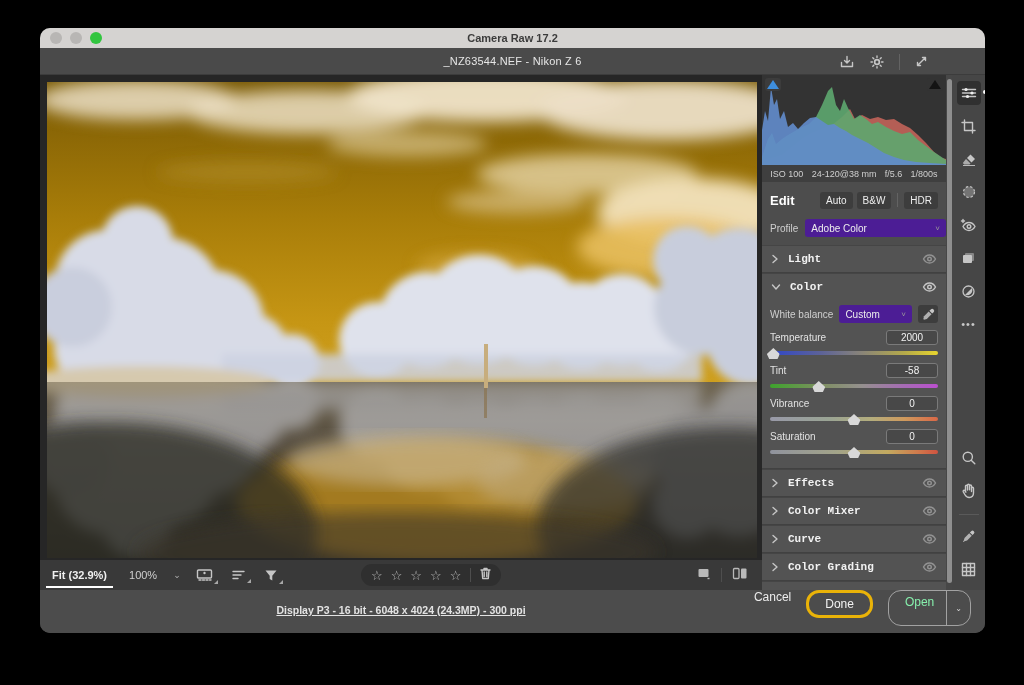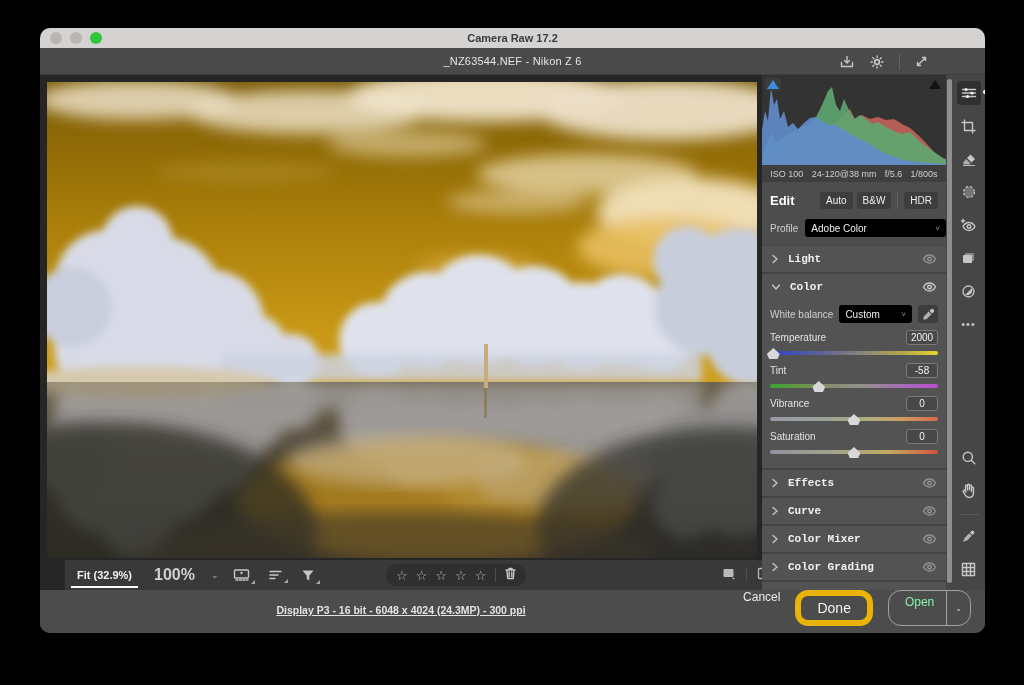--- a/index.html
+++ b/index.html
@@ -31,25 +31,25 @@
   .icon-btn svg { display:block; }
 
   
   .content { position:absolute; left:0; top:47px; width:945px; height:515px; }
   .canvas { position:absolute; left:0; top:0; width:722px; height:515px; background:#262626; }
   .photo { position:absolute; left:7px; top:7px; width:710px; height:476px; background:#111; }
   .photo svg { display:block; }
 
   
   .canvas-toolbar { position:absolute; left:0; top:485px; width:722px; height:30px; background:#393939;
-                    display:flex; align-items:center;margin-left:25px; }
+                    display:flex; align-items:center; }
   .zoom-tab { position:relative; padding:0 12px; height:30px; display:flex; align-items:center;
               color:#f0f0f0; font-size:11px; font-weight:bold; }
   .zoom-tab.active::after { content:""; position:absolute; left:6px; right:6px; bottom:2px; height:2px; background:#ffffff; }
-  .zoom-100 { color:#d0d0d0; font-size:16px; font-weight:bold; padding:0 10px; }
+  .zoom-100 { color:#d0d0d0; font-size:11px; font-weight:normal; padding:0 10px; }
   .zoom-chevron { color:#b0b0b0; font-size:9px; padding:0 6px; }
   .tb-icon { position:relative; margin:0 9px; display:flex; align-items:center; }
   .tb-icon::after { content:""; position:absolute; right:-5px; bottom:-2px; border-left:4px solid transparent;
                     border-bottom:4px solid #a8a8a8; }
   .stars-pill { position:absolute; left:321px; top:4px; height:22px; background:#2f2f2f; border-radius:11px;
                 display:flex; align-items:center; padding:0 10px; gap:9px; }
   .star { color:#b9b9b9; font-size:13px; line-height:1; }
   .pill-div { width:1px; height:14px; background:#4e4e4e; }
   .view-icons { position:absolute; right:14px; top:0; height:30px; display:flex; align-items:center; gap:10px; }
 
@@ -69,21 +69,21 @@
   .edit-row { position:absolute; left:0; top:112px; width:184px; height:26px; display:flex;
               align-items:center; padding:0 8px; }
   .edit-title { color:#ffffff; font-size:13px; font-weight:bold; flex:0 0 auto; }
   .edit-btns { margin-left:auto; display:flex; align-items:center; gap:4px; }
   .mini-btn { background:#3d3d3d; color:#ededed; font-size:10px; border-radius:3px; padding:3px 6px; cursor:pointer; }
   .btn-div { width:1px; height:14px; background:#636363; margin:0 2px; }
 
   .profile-row { position:absolute; left:0; top:140px; width:216px; height:26px; display:flex;
                  align-items:center; padding:0 8px; gap:7px; }
   .label-sm { color:#cfcfcf; font-size:10px; }
-  .dropdown { background:#000000; border-radius:3px; color:#ededed; font-size:10px; height:18px;
+  .dropdown { background:#4c1d95; border-radius:3px; color:#ededed; font-size:10px; height:18px;
               display:flex; align-items:center; padding:0 6px; cursor:pointer; }
   .dropdown .dd-val { flex:1; }
   .dropdown .dd-chev { color:#9a9a9a; font-size:8px; margin-left:6px; }
   .profile-dd { flex:1; }
 
   .sections { position:absolute; left:0; top:170px; width:184px; }
   .section { background:#535353; border-top:1px solid #454545; border-bottom:1px solid #414141; }
   .section-head { height:26px; display:flex; align-items:center; padding:0 9px; gap:9px; cursor:pointer; }
   .chev svg { display:block; }
   .section-label { color:#f2f2f2; font-size:11px; font-weight:bold; flex:1;font-family:Liberation Mono, monospace; }
@@ -92,21 +92,21 @@
 
   
   .color-body { padding:2px 8px 10px 8px; }
   .wb-row { display:flex; align-items:center; gap:6px; height:24px; }
   .wb-dd { flex:1; }
   .tool-sq { width:20px; height:18px; background:#3d3d3d; border-radius:3px; display:flex;
              align-items:center; justify-content:center; cursor:pointer; }
   .slider-row { margin-top:3px; }
   .slider-top { display:flex; align-items:center; justify-content:space-between; height:17px; }
   .slider-label { color:#e2e2e2; font-size:10px; }
-  .value-box { width:32px; height:15px; background:#484848; border:1px solid #7a7a7a; border-radius:3px;
+  .value-box { width:52px; height:15px; background:#484848; border:1px solid #7a7a7a; border-radius:3px;
                color:#f2f2f2; font-size:10px; display:flex; align-items:center; justify-content:center; cursor:text; }
   .track-wrap { position:relative; height:12px; margin-top:1px; }
   .track { position:absolute; left:0; right:0; top:4px; height:4px; border-radius:2px; }
   .track[data-track="temp"] { background:linear-gradient(to right,#2f46c9,#5c6299 30%,#8a8578 55%,#b5aa4a 80%,#e8d52e); }
   .track[data-track="tint"] { background:linear-gradient(to right,#3da32c,#7e8f61 30%,#95908f 55%,#a66bb5 80%,#bb4fd0); }
   .track[data-track="vib"]  { background:linear-gradient(to right,#9899a8,#9aa494 35%,#b3ad7d 60%,#cf9a5d 80%,#d96847); }
   .track[data-track="sat"]  { background:linear-gradient(to right,#90939e,#a3a489 40%,#c3aa60 70%,#d07a4c 88%,#cf5340); }
   .handle { position:absolute; top:1px; width:13px; height:11px; background:#d8d8d8; transform:translateX(-50%);
             clip-path:polygon(50% 0, 100% 55%, 82% 100%, 18% 100%, 0 55%); cursor:ew-resize; }
 
@@ -123,21 +123,21 @@
   .side-spacer { flex:1; }
   .side-div { width:20px; height:1px; background:#5a5a5a; margin:2px 0 9px 0; }
   .dots { color:#c8c8c8; font-size:11px; letter-spacing:1px; }
 
   
   .bottombar { position:absolute; left:0; top:562px; width:945px; height:43px; background:#4c4c4c; }
   .info-link { position:absolute; left:361px; top:14px; transform:translateX(-50%); color:#e3e3e3;
                font-size:10.5px; text-decoration:underline; white-space:nowrap; cursor:pointer;font-weight:bold; }
   .actions { position:absolute; right:14px; top:0; height:43px; display:flex; align-items:flex-start; gap:15px; }
   .text-btn { color:#ececec; font-size:12px; cursor:pointer; }
-  .pill-btn { border:6px solid #eab308; border-radius:13px; color:#f2f2f2; font-size:14px;
+  .pill-btn { border:3px solid #eab308; border-radius:13px; color:#f2f2f2; font-size:12px;
               padding:4px 16px; cursor:pointer; }
   .split-btn { display:flex; align-items:stretch; border:1px solid #a2a2a2; border-radius:13px; overflow:hidden; }
   .split-main { padding:4px 12px 16px 16px; color:#86efac; font-size:12px; cursor:pointer; }
   .split-arrow { border-left:1px solid #a2a2a2; display:flex; align-items:center; padding:0 8px;
                  color:#d8d8d8; font-size:8px; cursor:pointer; }
 
   .icon-stroke { stroke:#c6c6c6; fill:none; stroke-width:1.4; stroke-linecap:round; stroke-linejoin:round; }
   .icon-fill { fill:#c6c6c6; }
 </style>
 </head>
@@ -520,40 +520,40 @@
               </div>
             </div>
 
             <div class="section">
               <div class="section-head">
                 <span class="chev">
                   <svg width="8" height="10" viewBox="0 0 8 10">
                     <path class="icon-stroke" stroke="#e8e8e8" stroke-width="1.8" d="M2 1.5L6 5l-4 3.5"></path>
                   </svg>
                 </span>
-                <span class="section-label">Curve</span>
+                <span class="section-label">Color Mixer</span>
                 <span class="eye">
                   <svg width="15" height="10" viewBox="0 0 15 10">
                     <g class="icon-stroke" stroke="#cfcfcf">
                       <path d="M1.5 5C3 2.3 5 1 7.5 1S12 2.3 13.5 5C12 7.7 10 9 7.5 9S3 7.7 1.5 5z"></path>
                       <circle cx="7.5" cy="5" r="1.8"></circle>
                     </g>
                   </svg>
                 </span>
               </div>
             </div>
 
             <div class="section">
               <div class="section-head">
                 <span class="chev">
                   <svg width="8" height="10" viewBox="0 0 8 10">
                     <path class="icon-stroke" stroke="#e8e8e8" stroke-width="1.8" d="M2 1.5L6 5l-4 3.5"></path>
                   </svg>
                 </span>
-                <span class="section-label">Color Mixer</span>
+                <span class="section-label">Curve</span>
                 <span class="eye">
                   <svg width="15" height="10" viewBox="0 0 15 10">
                     <g class="icon-stroke" stroke="#cfcfcf">
                       <path d="M1.5 5C3 2.3 5 1 7.5 1S12 2.3 13.5 5C12 7.7 10 9 7.5 9S3 7.7 1.5 5z"></path>
                       <circle cx="7.5" cy="5" r="1.8"></circle>
                     </g>
                   </svg>
                 </span>
               </div>
             </div>

